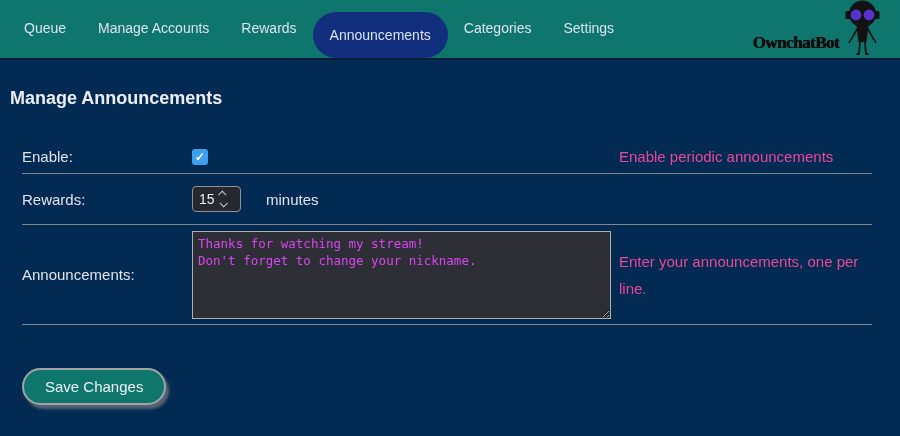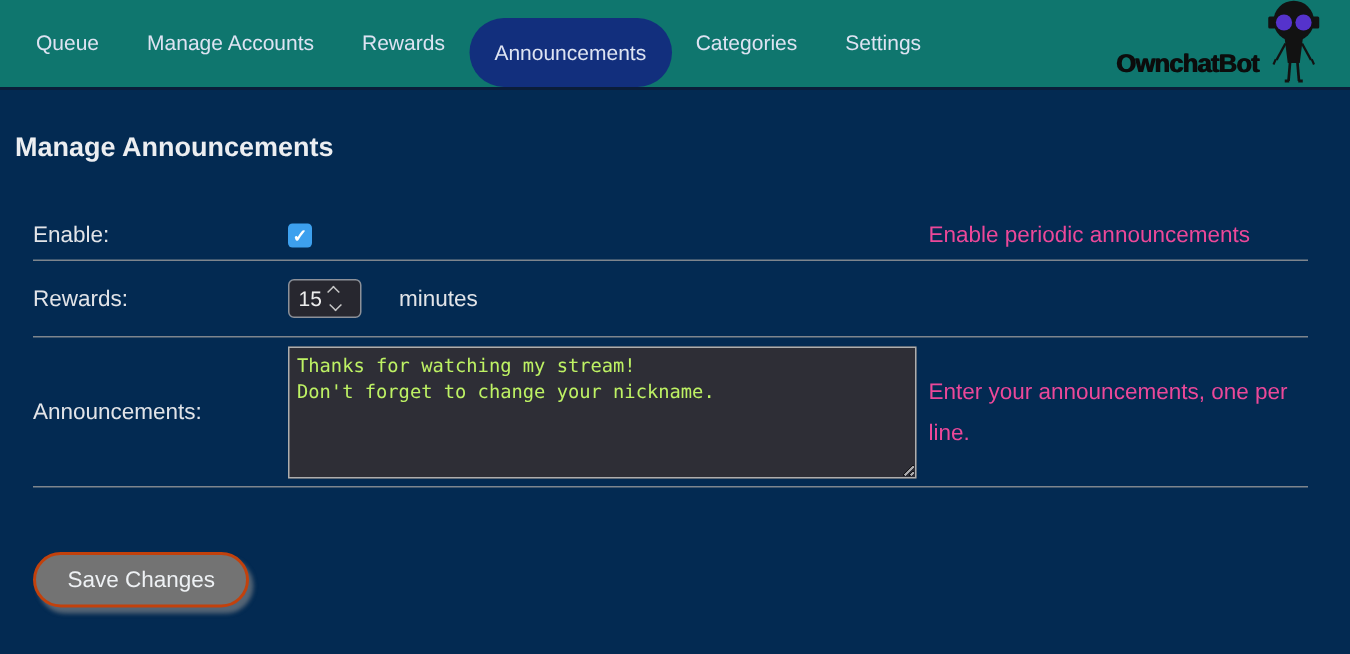--- a/index.html
+++ b/index.html
@@ -40,21 +40,21 @@
   .logo {
     position: absolute;
     right: 14px;
     top: 0;
     height: 60px;
     display: flex;
     align-items: flex-end;
     padding-bottom: 7px;
   }
   .logo-text {
-    font-family: Liberation Sans, sans-serif;
+    font-family: Liberation Serif, serif;
     font-weight: bold;
     font-size: 17px;
     letter-spacing: -0.5px;
     color: #0c0c0c;
     text-shadow: 0.7px 0 0 #0c0c0c;
   }
   .robot-svg { margin-left: 1px; margin-bottom: -4px; }
 
   
   .content { padding: 0 8px; }
@@ -122,40 +122,40 @@
   }
   .chev { width: 6px; height: 6px; border-left: 1.5px solid #c9c9c9; border-top: 1.5px solid #c9c9c9; }
   .chev-up   { transform: rotate(45deg) translateY(1px); }
   .chev-down { transform: rotate(225deg) translateY(1px); }
   .unit-label { font-size: 15px; color: #e2e4e8; margin-left: 25px; }
 
   
   .announce-textarea {
     width: 419px; height: 88px;
     background: #2e2e36;
-    color: #bef264;
+    color: #d946ef;
     border: 1px solid #aeaeae;
     font-family: "DejaVu Sans Mono", monospace;
     font-size: 12.5px;
     line-height: 17px;
     padding: 3px 5px;
     resize: both;
     outline: none;
   }
 
   
   .save-button {
     margin: 43px 0 0 14px;
     display: inline-block;
-    background: #737373;
+    background: #0f766e;
     color: #eef1f4;
     font-family: "Liberation Sans", sans-serif;
     font-size: 15px;
     padding: 8px 21px;
-    border: 2px solid #c2410c;
+    border: 2px solid #a3a3a3;
     border-radius: 19px;
     cursor: pointer;
     box-shadow: 3px 4px 3px rgba(140,140,140,0.6);
   }
 </style>
 </head>
 <body>
 
 <div class="navbar">
   <div class="nav-item">Queue</div>

